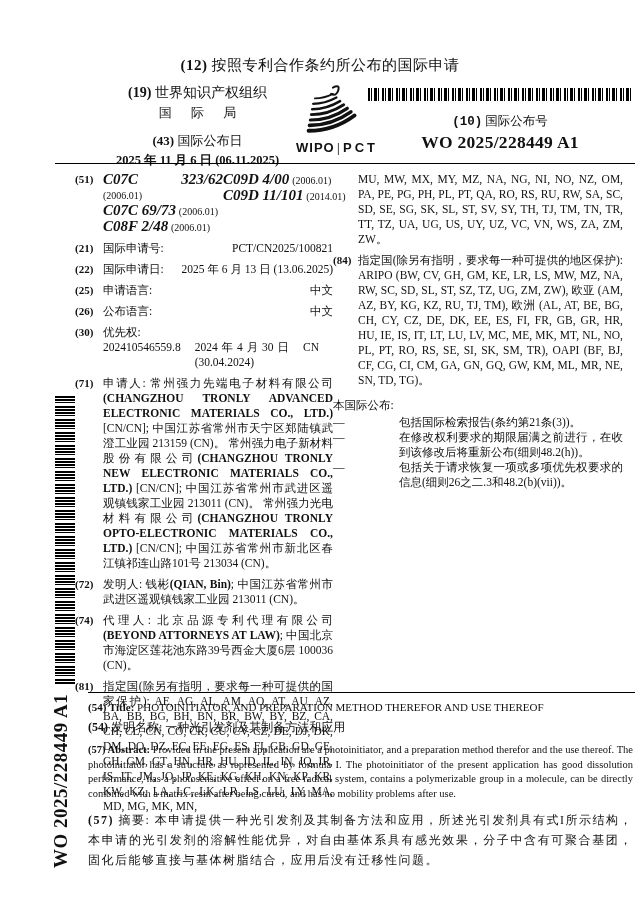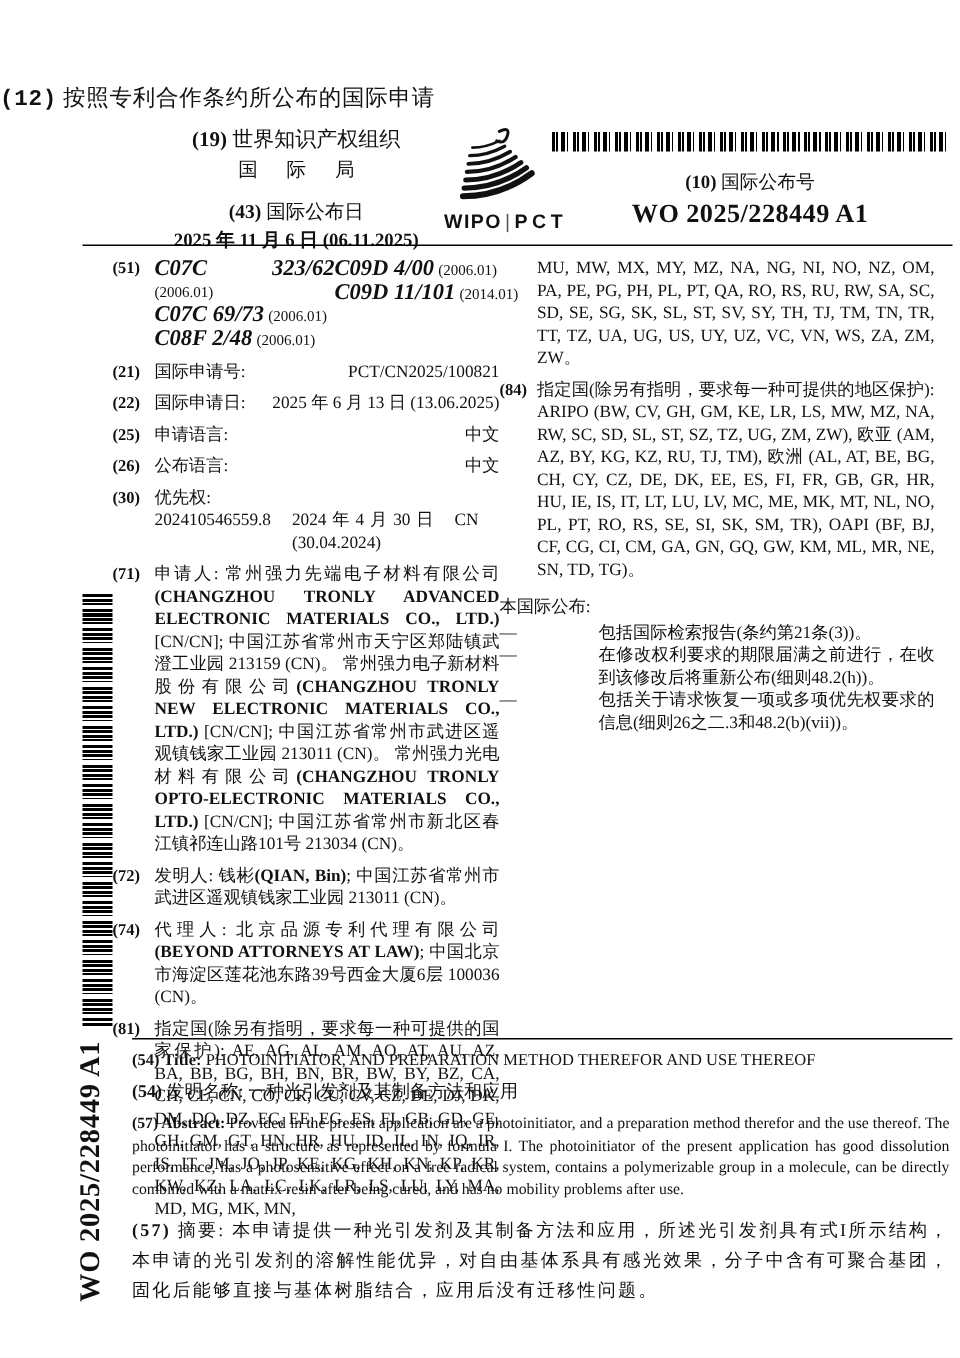--- a/index.html
+++ b/index.html
@@ -3,38 +3,38 @@
 <meta charset="utf-8">
 <style>
   * { margin:0; padding:0; box-sizing:border-box; }
   body { background:#e8e8e8; }
   .page {
     width:640px; height:905px; position:relative; background:#fff;
     font-family:"Liberation Serif","DejaVu Serif",serif; color:#111;
     margin:0 auto; overflow:hidden;
   }
   
-  .h-line12 { position:absolute; top:56px; left:0; right:0; font-size:15px; letter-spacing:.5px;font-family:Liberation Mono, monospace; }
+  .h-line12 { position:absolute; top:56px; left:0; right:0; text-align:center; font-size:15px; letter-spacing:.5px; }
   .h-line12 b { margin-right:4px; }
   .h-left { position:absolute; top:84px; left:100px; width:195px; text-align:center; }
   .h-wipo-name { font-size:14px; }
   .h-bureau { font-size:13px; letter-spacing:8px; margin-top:2px; text-indent:8px; }
   .h-pubdate-label { font-size:13px; margin-top:10px; }
   .h-pubdate { font-size:12.5px; font-weight:bold; margin-top:2px; }
   .h-logo { position:absolute; top:84px; left:296px; width:72px; text-align:center; }
   .h-logo svg { display:block; margin:0 auto; }
   .h-logomark { font-family:"Liberation Sans","DejaVu Sans",sans-serif; font-size:13px; font-weight:bold; letter-spacing:1px; margin-top:2px; white-space:nowrap; }
   .h-logomark .sep { font-weight:normal; color:#555; padding:0 2px; }
   .h-logomark .pct { letter-spacing:3px; }
   .barcode-top { position:absolute; top:88px; left:368px; width:264px; height:13px;
     background:repeating-linear-gradient(90deg,#000 0 2px,#fff 2px 3px,#000 3px 4px,#fff 4px 6px,#000 6px 9px,#fff 9px 10px,#000 10px 11px,#fff 11px 14px);
   }
   .h-right { position:absolute; top:113px; left:368px; width:264px; text-align:center; }
   .h-pubno-label { font-size:12.5px; }
-  .h-pubno-label b { margin-right:3px; }
+  .h-pubno-label b { margin-right:3px;font-family:Liberation Mono, monospace; }
   .h-pubno { font-size:17.5px; font-weight:bold; margin-top:2px; letter-spacing:.3px; }
   .hr-top { position:absolute; top:163px; left:55px; width:580px; border-top:1.6px solid #000; }
   
   .cols { position:absolute; top:172px; left:75px; width:558px; display:flex; }
   .col-l { width:258px; margin-right:0; }
   .col-r { width:290px; }
   .item { display:flex; font-size:11.5px; line-height:15px; margin-bottom:6px; }
   .item .num { width:28px; flex:none; font-weight:bold; font-size:11px; }
   .col-r .item .num { width:25px; }
   .item .body { flex:1; text-align:justify; }

